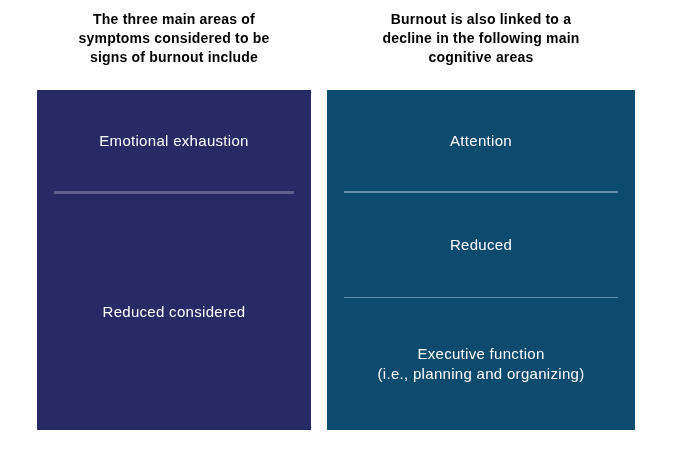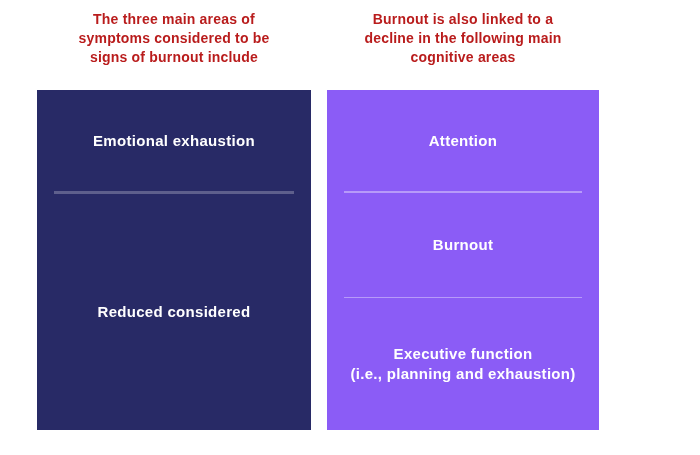--- a/index.html
+++ b/index.html
@@ -14,54 +14,54 @@
     background: #ffffff;
     font-family: "Liberation Sans", sans-serif;
     overflow: hidden;
   }
   .col {
     position: absolute;
     top: 0;
     height: 455px;
   }
   .col-left  { left: 37px;  width: 274px; }
-  .col-right { left: 327px; width: 272px; }
+  .col-right { left: 327px; width: 308px; }
   .header {
     position: absolute;
     top: 10px;
     left: 0;
     right: 0;
     text-align: center;
-    color: #b91c1c;
+    color: #000000;
     font-size: 14px;
     line-height: 19px;
     font-weight: bold;
     letter-spacing: 0.2px;
     white-space: pre-line;
   }
   .panel {
     position: absolute;
     top: 90px;
     left: 0;
     right: 0;
     height: 340px;
     display: flex;
     flex-direction: column;
   }
   .navy-panel  { background: #282A66; }
-  .coral-panel { background: #8b5cf6; }
+  .coral-panel { background: #0c4a6e; }
   .cell {
     display: flex;
     align-items: center;
     justify-content: center;
     text-align: center;
     color: #ffffff;
     font-size: 15px;
     line-height: 20px;
-    font-weight: bold;
+    font-weight: normal;
     letter-spacing: 0.3px;
     white-space: pre-line;
     padding: 0 0;
     box-sizing: border-box;
   }
   .r1 { height: 101px; }
   .r2 { height: 104px; }
   .r3 { flex: 1; }
   .divider {
     flex: none;
@@ -88,20 +88,20 @@
     </div>
   </section>
 
   <section class="col col-right">
     <div class="header">Burnout is also linked to a
 decline in the following main
 cognitive areas</div>
     <div class="panel coral-panel">
       <div class="cell r1">Attention</div>
       <div class="divider coral-divider"></div>
-      <div class="cell r2">Burnout</div>
+      <div class="cell r2">Reduced</div>
       <div class="divider coral-divider"></div>
       <div class="cell r3">Executive function
-(i.e., planning and exhaustion)</div>
+(i.e., planning and organizing)</div>
     </div>
   </section>
 
 </div>
 
 </body></html>

